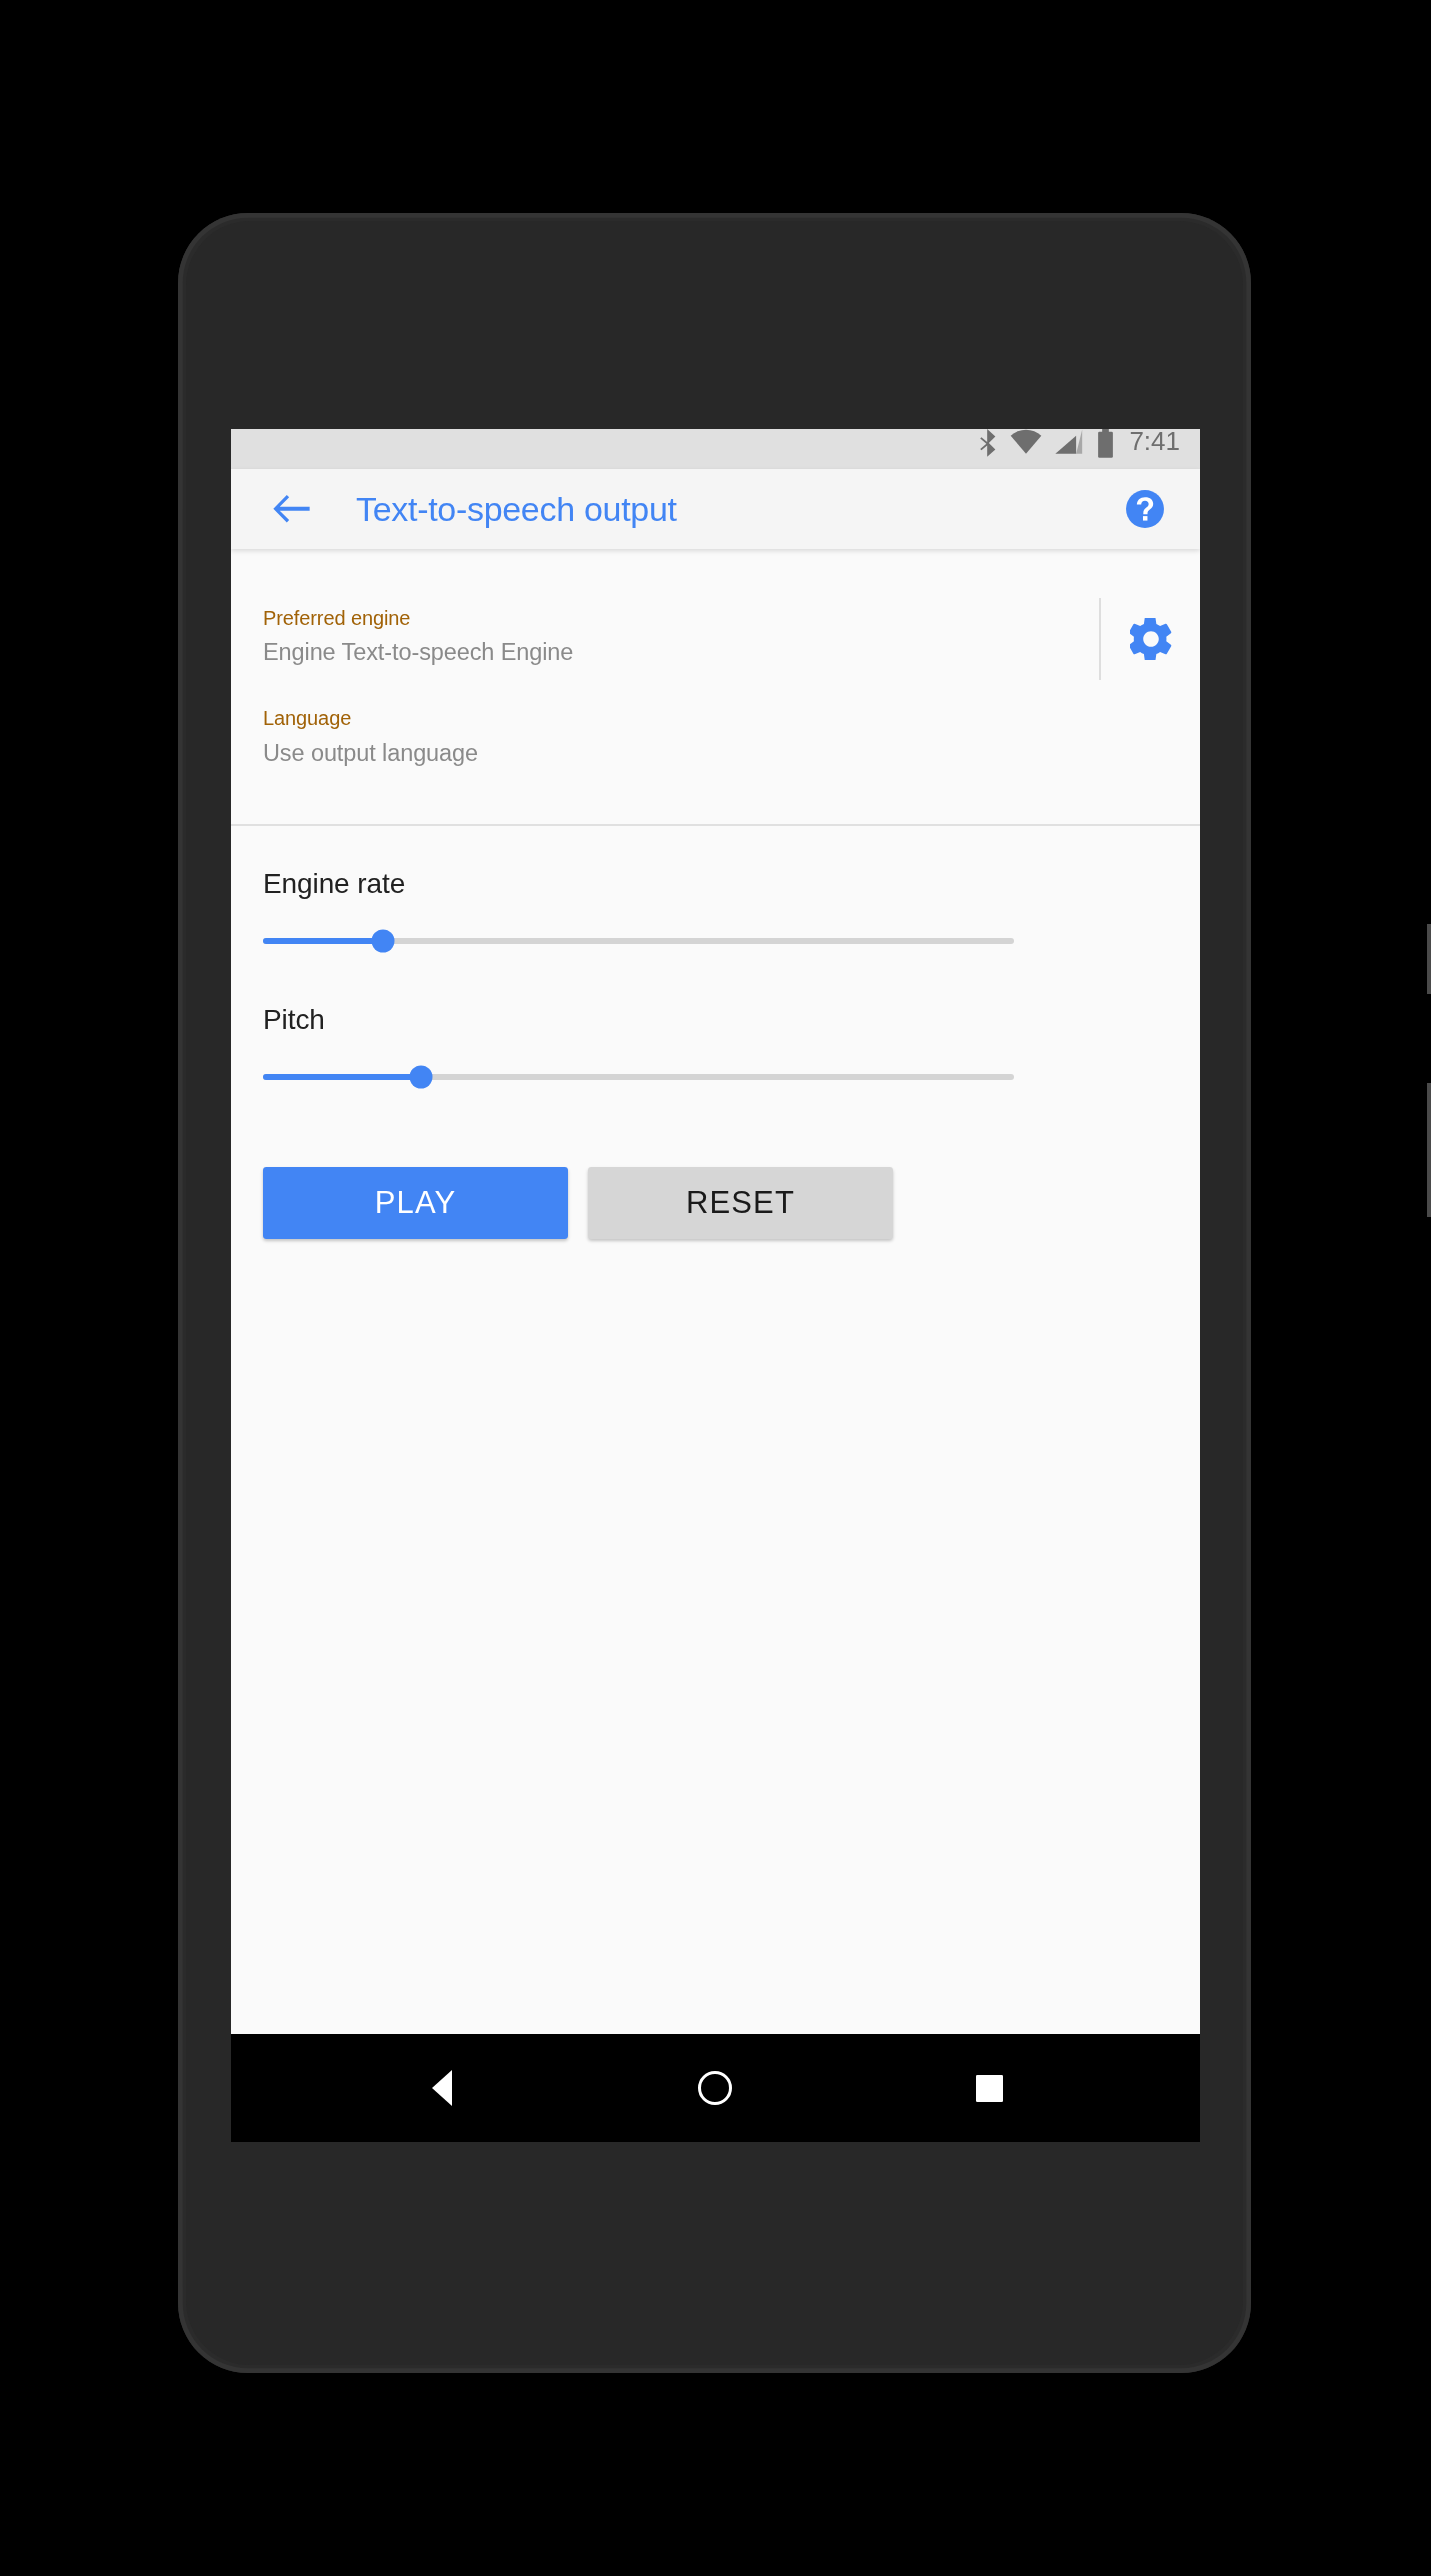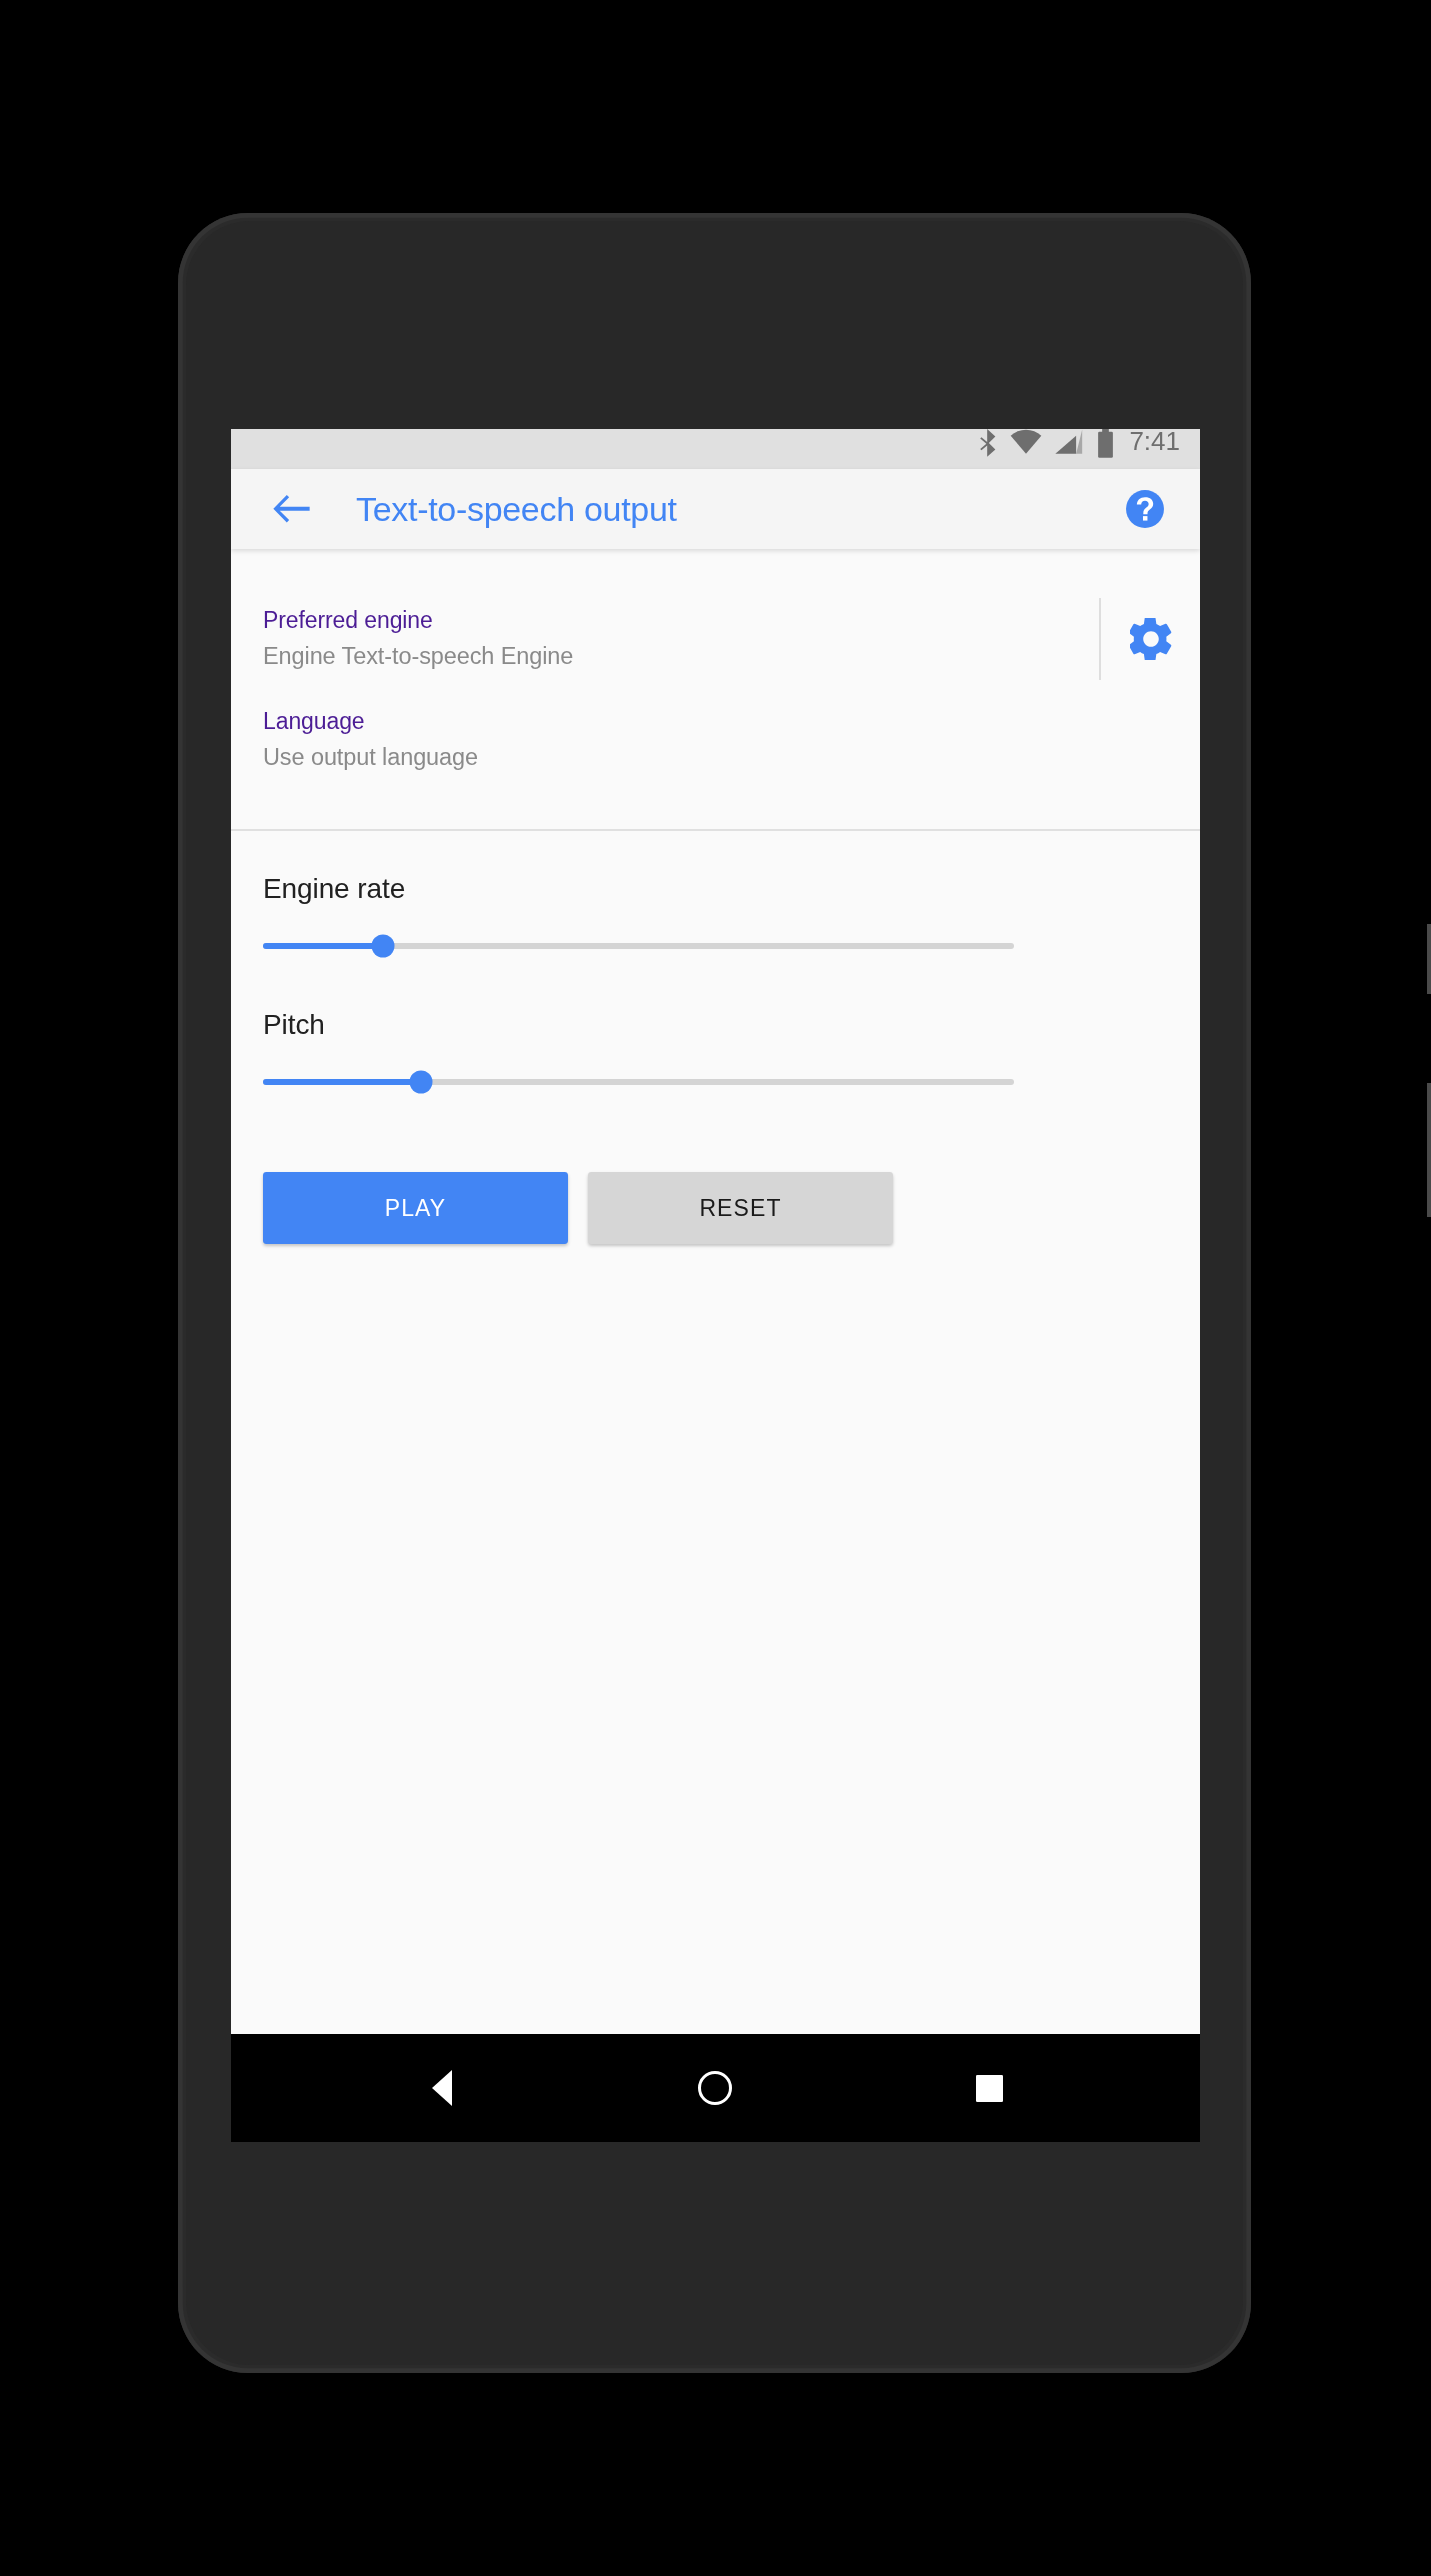--- a/index.html
+++ b/index.html
@@ -154,22 +154,22 @@
 
   .section-top { padding-top: 42px; }
 
   .pref-row {
     display: flex;
     align-items: stretch;
     padding: 0 0 0 32px;
   }
   .pref-main { flex: 1; padding: 14.8px 0 17.4px 0; cursor: pointer; }
   .pref-title {
-    font-size: 23px;
-    color: #4c1d95;
+    font-size: 20px;
+    color: #a16207;
     line-height: 1.22;
     letter-spacing: -0.1px;
   }
   .pref-sub {
     font-size: 23.5px;
     color: #8a8a8a;
     margin-top: 8px;
     line-height: 1.2;
     letter-spacing: -0.1px;
   }
@@ -246,21 +246,21 @@
   .button-row {
     display: flex;
     gap: 20px;
     padding: 0 32px;
     margin-top: 69px;
   }
   .btn {
     height: 72px;
     border: none;
     border-radius: 3.4px;
-    font-size: 23px;
+    font-size: 31px;
     letter-spacing: 1.1px;
     font-family: "Liberation Sans", sans-serif;
     cursor: pointer;
     display: flex;
     align-items: center;
     justify-content: center;
   }
   .btn-play {
     width: 305px;
     background: #4285f4;

